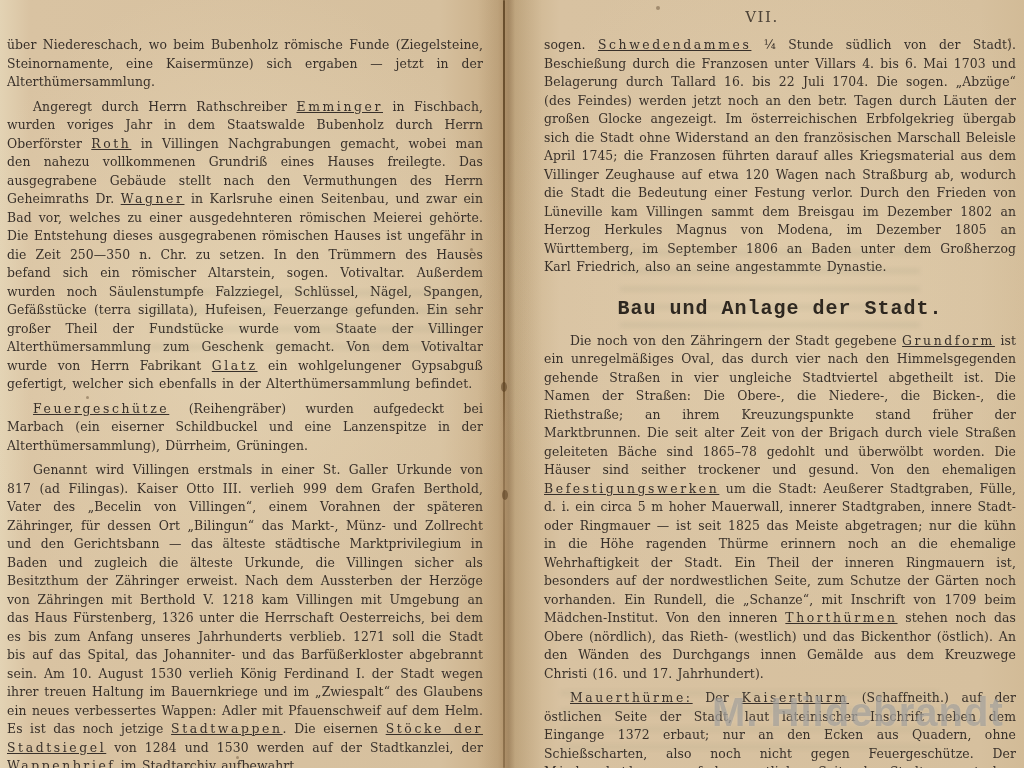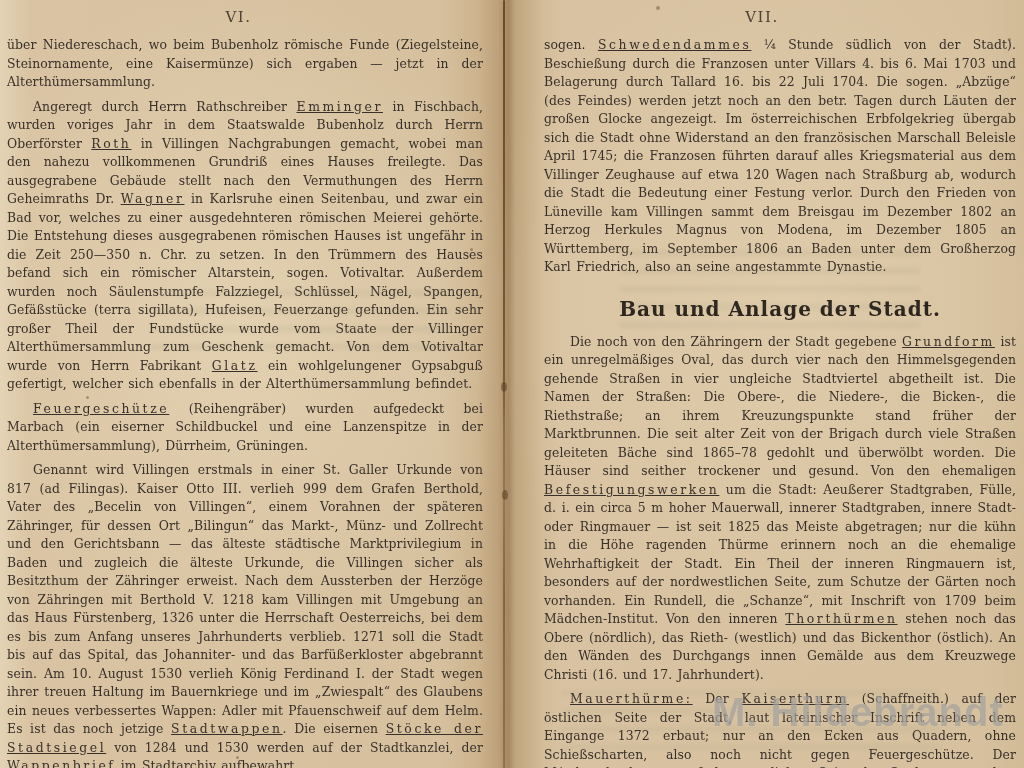--- a/index.html
+++ b/index.html
@@ -55,20 +55,21 @@
     letter-spacing:.1px;word-spacing:1.2px;
   }
   .para.indent{text-indent:26px;}
   .para + .para{margin-top:6px;}
   .spaced{letter-spacing:2.6px;text-decoration:underline;}
 
   .section-heading{
     margin:20px 0 12px 0;text-align:center;
     font-size:20px;font-weight:bold;color:#2c251e;
     letter-spacing:1px;
+    font-family:Liberation Mono, monospace;
   }
 
   .watermark{
     position:absolute;left:712px;top:690px;width:312px;
     font-family:"Liberation Sans","DejaVu Sans",sans-serif;
     font-size:40px;font-weight:bold;color:rgba(150,148,144,.58);
     letter-spacing:1px;white-space:nowrap;
     text-shadow:0 0 2px rgba(220,215,205,.4);
   }
 
@@ -77,21 +78,20 @@
   .st-1{left:150px;top:290px;width:300px;height:60px;}
   .st-2{left:620px;top:250px;width:300px;height:90px;}
   .st-3{left:560px;top:690px;width:380px;height:60px;opacity:.12;}
 </style>
 </head>
 <body>
 
 <div id="stage">
 
   <div class="page page-left">
-    <div class="page-number">VI.</div>
     <div class="text-col">
         <p class="para"><span>über Niedereschach, wo beim Bubenholz römische Funde (Ziegelsteine, Steinornamente, eine Kaisermünze) sich ergaben — jetzt in der Alterthümersammlung.</span></p>
         <p class="para indent"><span>Angeregt durch Herrn Rathschreiber </span><span class="spaced">Emminger</span><span> in Fischbach, wurden voriges Jahr in dem Staatswalde Bubenholz durch Herrn Oberförster </span><span class="spaced">Roth</span><span> in Villingen Nachgrabungen gemacht, wobei man den nahezu vollkommenen Grundriß eines Hauses freilegte. Das ausgegrabene Gebäude stellt nach den Vermuthungen des Herrn Geheimraths Dr. </span><span class="spaced">Wagner</span><span> in Karlsruhe einen Seitenbau, und zwar ein Bad vor, welches zu einer ausgedehnteren römischen Meierei gehörte. Die Entstehung dieses ausgegrabenen römischen Hauses ist ungefähr in die Zeit 250—350 n. Chr. zu setzen. In den Trümmern des Hauses befand sich ein römischer Altarstein, sogen. Votivaltar. Außerdem wurden noch Säulenstumpfe Falzziegel, Schlüssel, Nägel, Spangen, Gefäßstücke (terra sigillata), Hufeisen, Feuerzange gefunden. Ein sehr großer Theil der Fundstücke wurde vom Staate der Villinger Alterthümersammlung zum Geschenk gemacht. Von dem Votivaltar wurde von Herrn Fabrikant </span><span class="spaced">Glatz</span><span> ein wohlgelungener Gypsabguß gefertigt, welcher sich ebenfalls in der Alterthümersammlung befindet.</span></p>
         <p class="para indent"><span class="spaced">Feuergeschütze</span><span> (Reihengräber) wurden aufgedeckt bei Marbach (ein eiserner Schildbuckel und eine Lanzenspitze in der Alterthümersammlung), Dürrheim, Grüningen.</span></p>
         <p class="para indent"><span>Genannt wird Villingen erstmals in einer St. Galler Urkunde von 817 (ad Filingas). Kaiser Otto III. verlieh 999 dem Grafen Berthold, Vater des „Becelin von Villingen“, einem Vorahnen der späteren Zähringer, für dessen Ort „Bilingun“ das Markt-, Münz- und Zollrecht und den Gerichtsbann — das älteste städtische Marktprivilegium in Baden und zugleich die älteste Urkunde, die Villingen sicher als Besitzthum der Zähringer erweist. Nach dem Aussterben der Herzöge von Zähringen mit Berthold V. 1218 kam Villingen mit Umgebung an das Haus Fürstenberg, 1326 unter die Herrschaft Oesterreichs, bei dem es bis zum Anfang unseres Jahrhunderts verblieb. 1271 soll die Stadt bis auf das Spital, das Johanniter- und das Barfüßerkloster abgebrannt sein. Am 10. August 1530 verlieh König Ferdinand I. der Stadt wegen ihrer treuen Haltung im Bauernkriege und im „Zwiespalt“ des Glaubens ein neues verbessertes Wappen: Adler mit Pfauenschweif auf dem Helm. Es ist das noch jetzige </span><span class="spaced">Stadtwappen</span><span>. Die eisernen </span><span class="spaced">Stöcke der Stadtsiegel</span><span> von 1284 und 1530 werden auf der Stadtkanzlei, der </span><span class="spaced">Wappenbrief</span><span> im Stadtarchiv aufbewahrt.</span></p>
       </div>
   </div>
 
   <div class="page page-right">
     <div class="page-number">VII.</div>

